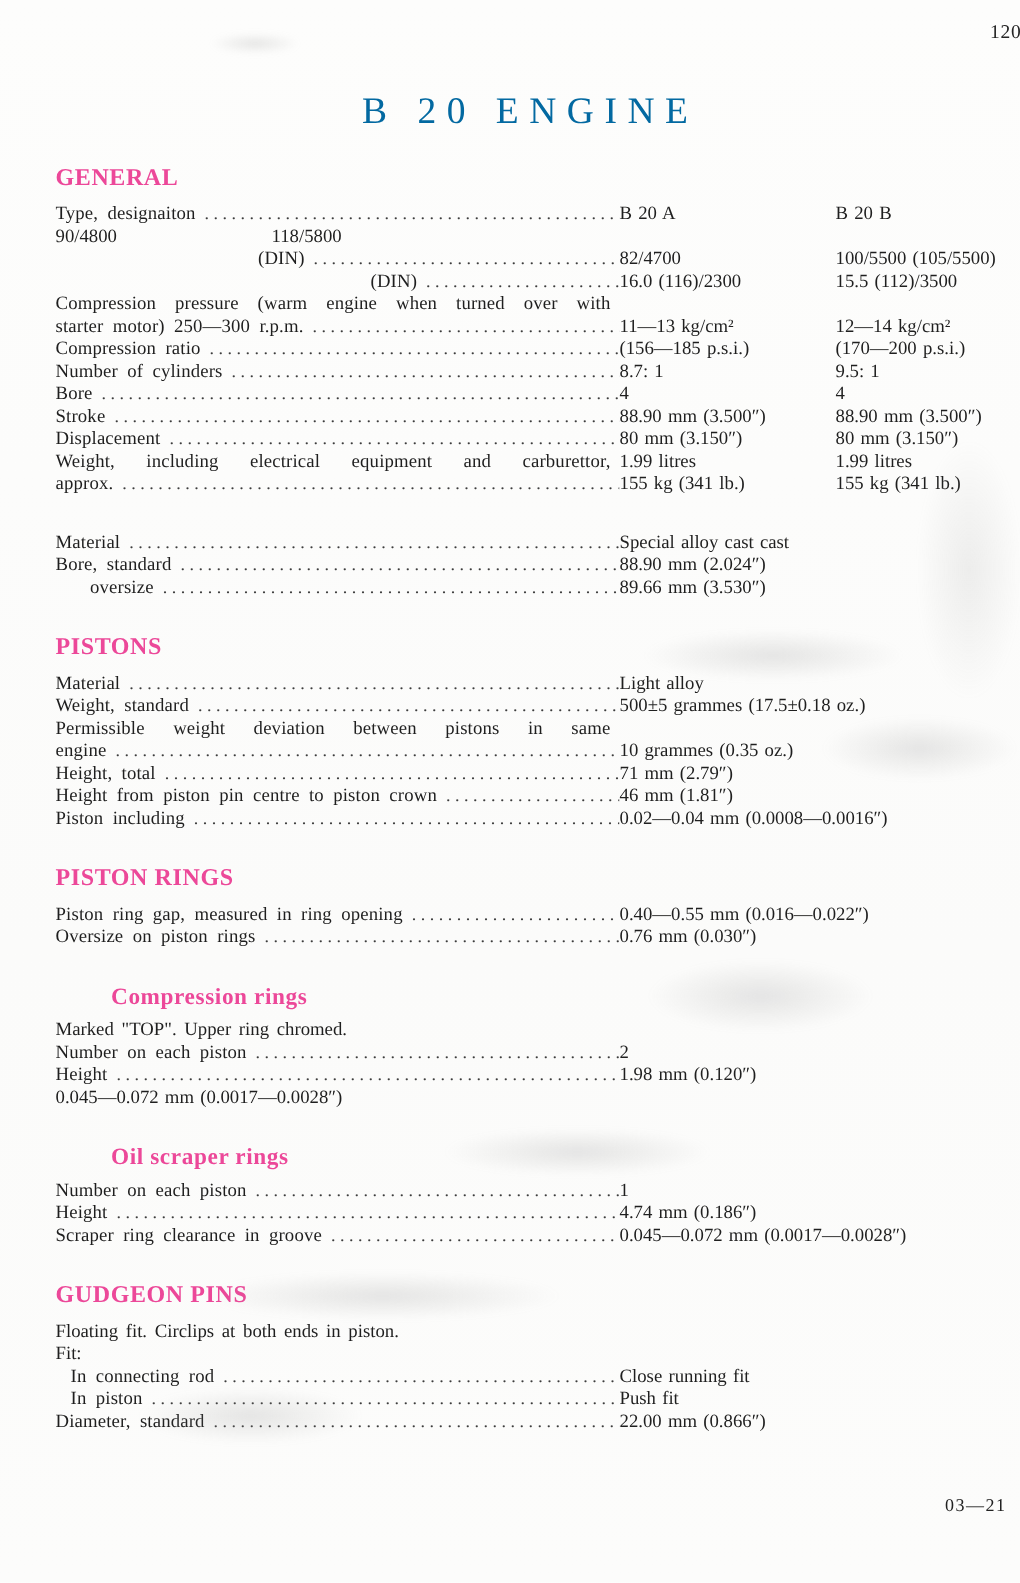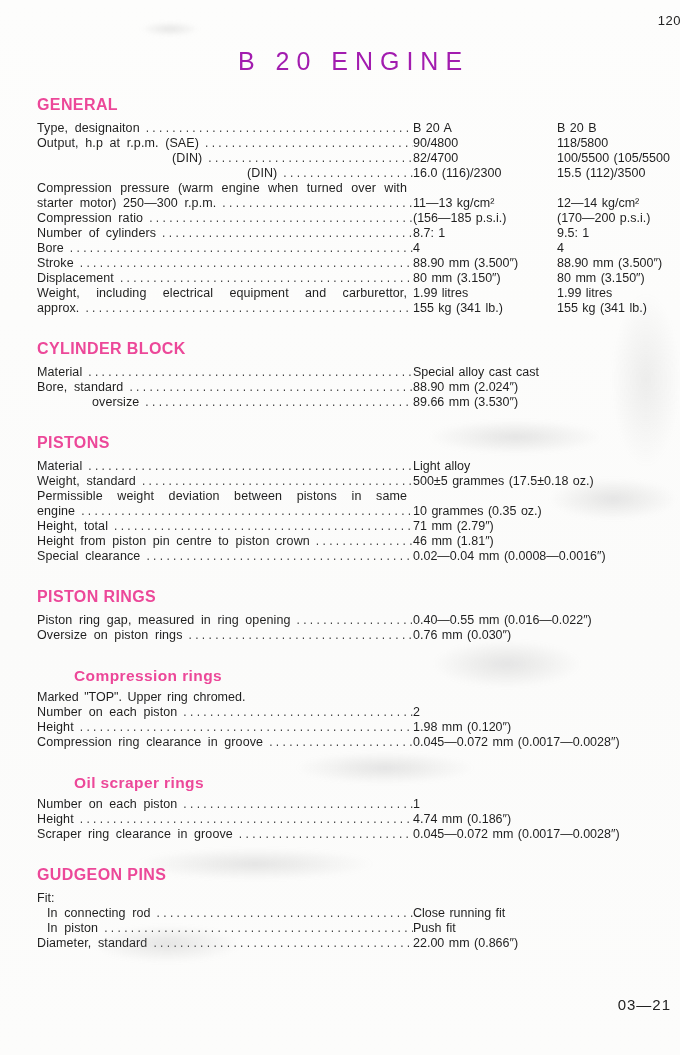--- a/index.html
+++ b/index.html
@@ -5,30 +5,30 @@
   html, body { margin: 0; padding: 0; }
   body {
     width: 680px; height: 1055px;
     background: linear-gradient(180deg, #fdfdfc 0%, #fbfbfa 60%, #fcfcfb 100%);
     font-family: "Liberation Sans", "DejaVu Sans", sans-serif;
     color: #1f1f1f;
     position: relative;
     overflow: hidden;
     -webkit-font-smoothing: antialiased;
   }
-  .page { position: absolute; inset: 0; padding: 12px 10px 0 37px; box-sizing: border-box; }
+  .page { position: absolute; inset: 0; padding: 12px 10px 0 37px; box-sizing: border-box; font-family: Liberation Serif, serif; }
 
   .top-pagenum {
     position: absolute; top: 13px; right: -1px;
     font-size: 13px; letter-spacing: 0.5px; color: #242424;
   }
   .doc-title {
-    margin-top: 34px; height: 30px; line-height: 30px;
+    margin-top: 48px; height: 30px; line-height: 30px;
     text-align: center;
-    font-size: 25px; letter-spacing: 7px; font-weight: 500; color: #a21caf;
+    font-size: 25px; letter-spacing: 7px; font-weight: 500; color: #0369a1;
     white-space: nowrap;
   }
 
   .section { margin-top: 24px; }
   .section.first { margin-top: 20px; }
   .section-heading {
     margin: 0 0 7px 0; padding: 0;
     font-size: 16px; line-height: 18px; font-weight: bold; letter-spacing: 0.4px;
     color: #ec4899;
   }
@@ -52,21 +52,21 @@
   .has-dots .leader::after {
     content: ". . . . . . . . . . . . . . . . . . . . . . . . . . . . . . . . . . . . . . . . . . . . . . . . . . . . . . . . . . . . . . . . . . . . . . . . . . . . . . . .";
     color: #3c3c3c; letter-spacing: 0px; word-spacing: 0px; font-size: 12px;
   }
   .value-cell { white-space: nowrap; word-spacing: 1px; }
   .value-cell.v1 { width: 144px; flex: 0 0 144px; }
   .value-cell.v2 { flex: 1 1 auto; overflow: hidden; }
 
   .bottom-pagenum {
     position: absolute; top: 996px; right: 9px;
-    font-size: 15px; letter-spacing: 1px; color: #222;
+    font-size: 12px; letter-spacing: 1px; color: #222;
   }
 
   
   .smudge {
     position: absolute; pointer-events: none;
     filter: blur(2px);
     background: radial-gradient(ellipse at center, rgba(150,150,150,0.22), rgba(150,150,150,0.0) 70%);
   }
   .s1 { left: 548px; top: 478px; width: 130px; height: 42px; }
   .s2 { left: 428px; top: 420px; width: 175px; height: 34px; }
@@ -91,24 +91,20 @@
   <div class="spec-row">
     <div class="label-cell has-dots">
       <span class="label-text">Type, designaiton</span>
       <span class="leader"></span>
     </div>
     <div class="value-cell v1">B 20 A</div>
     <div class="value-cell v2">B 20 B</div>
   </div>
 
   <div class="spec-row">
-    <div class="label-cell has-dots">
-      <span class="label-text">Output, h.p at r.p.m. (SAE)</span>
-      <span class="leader"></span>
-    </div>
     <div class="value-cell v1">90/4800</div>
     <div class="value-cell v2">118/5800</div>
   </div>
 
   <div class="spec-row">
     <div class="label-cell has-dots">
       <span class="label-text" style="margin-left: 135px;">(DIN)</span>
       <span class="leader"></span>
     </div>
     <div class="value-cell v1">82/4700</div>
@@ -202,21 +198,20 @@
       <span class="label-text">approx.</span>
       <span class="leader"></span>
     </div>
     <div class="value-cell v1">155 kg (341 lb.)</div>
     <div class="value-cell v2">155 kg (341 lb.)</div>
   </div>
 </div>
   </section>
 
   <section class="section">
-    <h2 class="section-heading">CYLINDER BLOCK</h2>
     <div class="section-intro"></div>
     <div class="section-rows">
   <div class="spec-row">
     <div class="label-cell has-dots">
       <span class="label-text">Material</span>
       <span class="leader"></span>
     </div>
     <div class="value-cell v1">Special alloy cast cast</div>
     <div class="value-cell v2"></div>
   </div>
@@ -225,21 +220,21 @@
     <div class="label-cell has-dots">
       <span class="label-text">Bore, standard</span>
       <span class="leader"></span>
     </div>
     <div class="value-cell v1">88.90 mm (2.024″)</div>
     <div class="value-cell v2"></div>
   </div>
 
   <div class="spec-row">
     <div class="label-cell has-dots">
-      <span class="label-text" style="margin-left: 55px;">oversize</span>
+      <span class="label-text" style="margin-left: 23px;">oversize</span>
       <span class="leader"></span>
     </div>
     <div class="value-cell v1">89.66 mm (3.530″)</div>
     <div class="value-cell v2"></div>
   </div>
 </div>
   </section>
 
   <section class="section">
     <h2 class="section-heading">PISTONS</h2>
@@ -294,21 +289,21 @@
     <div class="label-cell has-dots">
       <span class="label-text">Height from piston pin centre to piston crown</span>
       <span class="leader"></span>
     </div>
     <div class="value-cell v1">46 mm (1.81″)</div>
     <div class="value-cell v2"></div>
   </div>
 
   <div class="spec-row">
     <div class="label-cell has-dots">
-      <span class="label-text">Special clearance</span>
+      <span class="label-text">Piston including</span>
       <span class="leader"></span>
     </div>
     <div class="value-cell v1">0.02—0.04 mm (0.0008—0.0016″)</div>
     <div class="value-cell v2"></div>
   </div>
 </div>
   </section>
 
   <section class="section">
     <h2 class="section-heading">PISTON RINGS</h2>
@@ -352,24 +347,20 @@
   <div class="spec-row">
     <div class="label-cell has-dots">
       <span class="label-text">Height</span>
       <span class="leader"></span>
     </div>
     <div class="value-cell v1">1.98 mm (0.120″)</div>
     <div class="value-cell v2"></div>
   </div>
 
   <div class="spec-row">
-    <div class="label-cell has-dots">
-      <span class="label-text">Compression ring clearance in groove</span>
-      <span class="leader"></span>
-    </div>
     <div class="value-cell v1">0.045—0.072 mm (0.0017—0.0028″)</div>
     <div class="value-cell v2"></div>
   </div>
 </div>
   </section>
 
   <section class="section">
     <h2 class="section-heading minor">Oil scraper rings</h2>
     <div class="section-intro"></div>
     <div class="section-rows">
@@ -398,20 +389,21 @@
     </div>
     <div class="value-cell v1">0.045—0.072 mm (0.0017—0.0028″)</div>
     <div class="value-cell v2"></div>
   </div>
 </div>
   </section>
 
   <section class="section">
     <h2 class="section-heading">GUDGEON PINS</h2>
     <div class="section-intro">
+          <div class="intro-line">Floating fit. Circlips at both ends in piston.</div>
           <div class="intro-line">Fit:</div>
         </div>
     <div class="section-rows">
   <div class="spec-row">
     <div class="label-cell has-dots">
       <span class="label-text" style="margin-left: 10px;">In connecting rod</span>
       <span class="leader"></span>
     </div>
     <div class="value-cell v1">Close running fit</div>
     <div class="value-cell v2"></div>

